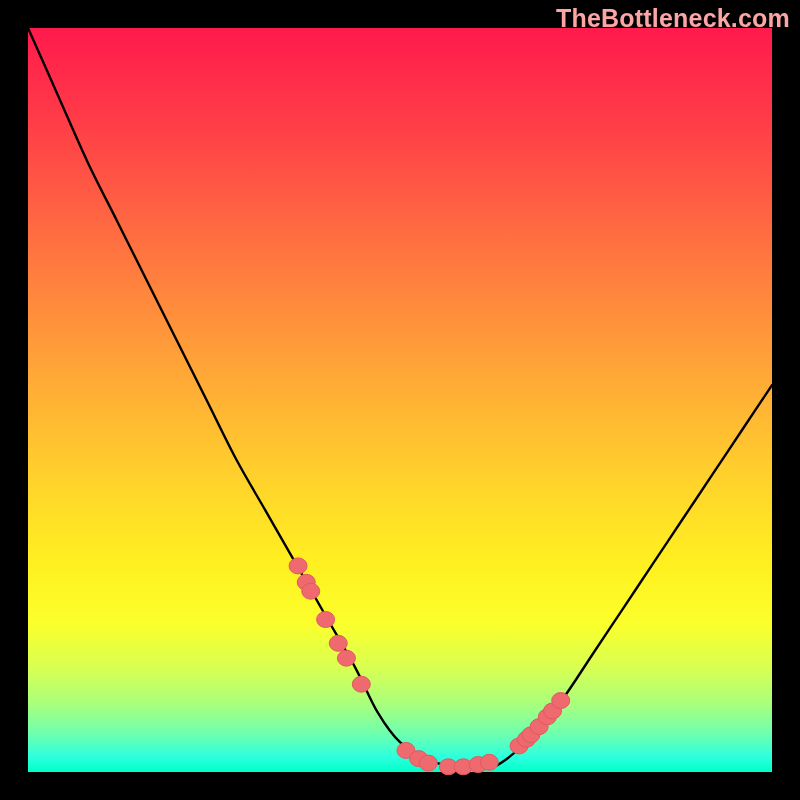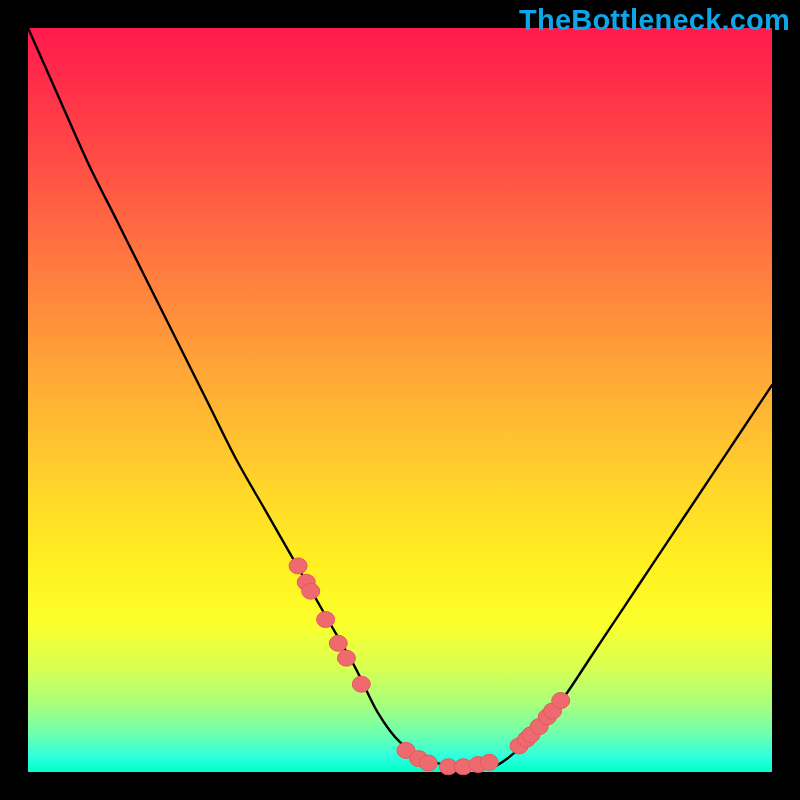--- a/index.html
+++ b/index.html
@@ -41,23 +41,23 @@
       #6cffb0 95%,
       #2dffde 98%,
       #00ffc8 100%
     );
   }
   .watermark {
     position: absolute;
     top: 4px;
     right: 10px;
     font-family: Arial, Helvetica, sans-serif;
-    font-size: 29px;
+    font-size: 25px;
     font-weight: 600;
-    color: #0ea5e9;
+    color: #fca5a5;
     letter-spacing: 0.2px;
     user-select: none;
   }
   svg.curve {
     position: absolute;
     left: 0;
     top: 0;
     width: 744px;
     height: 744px;
     overflow: visible;

